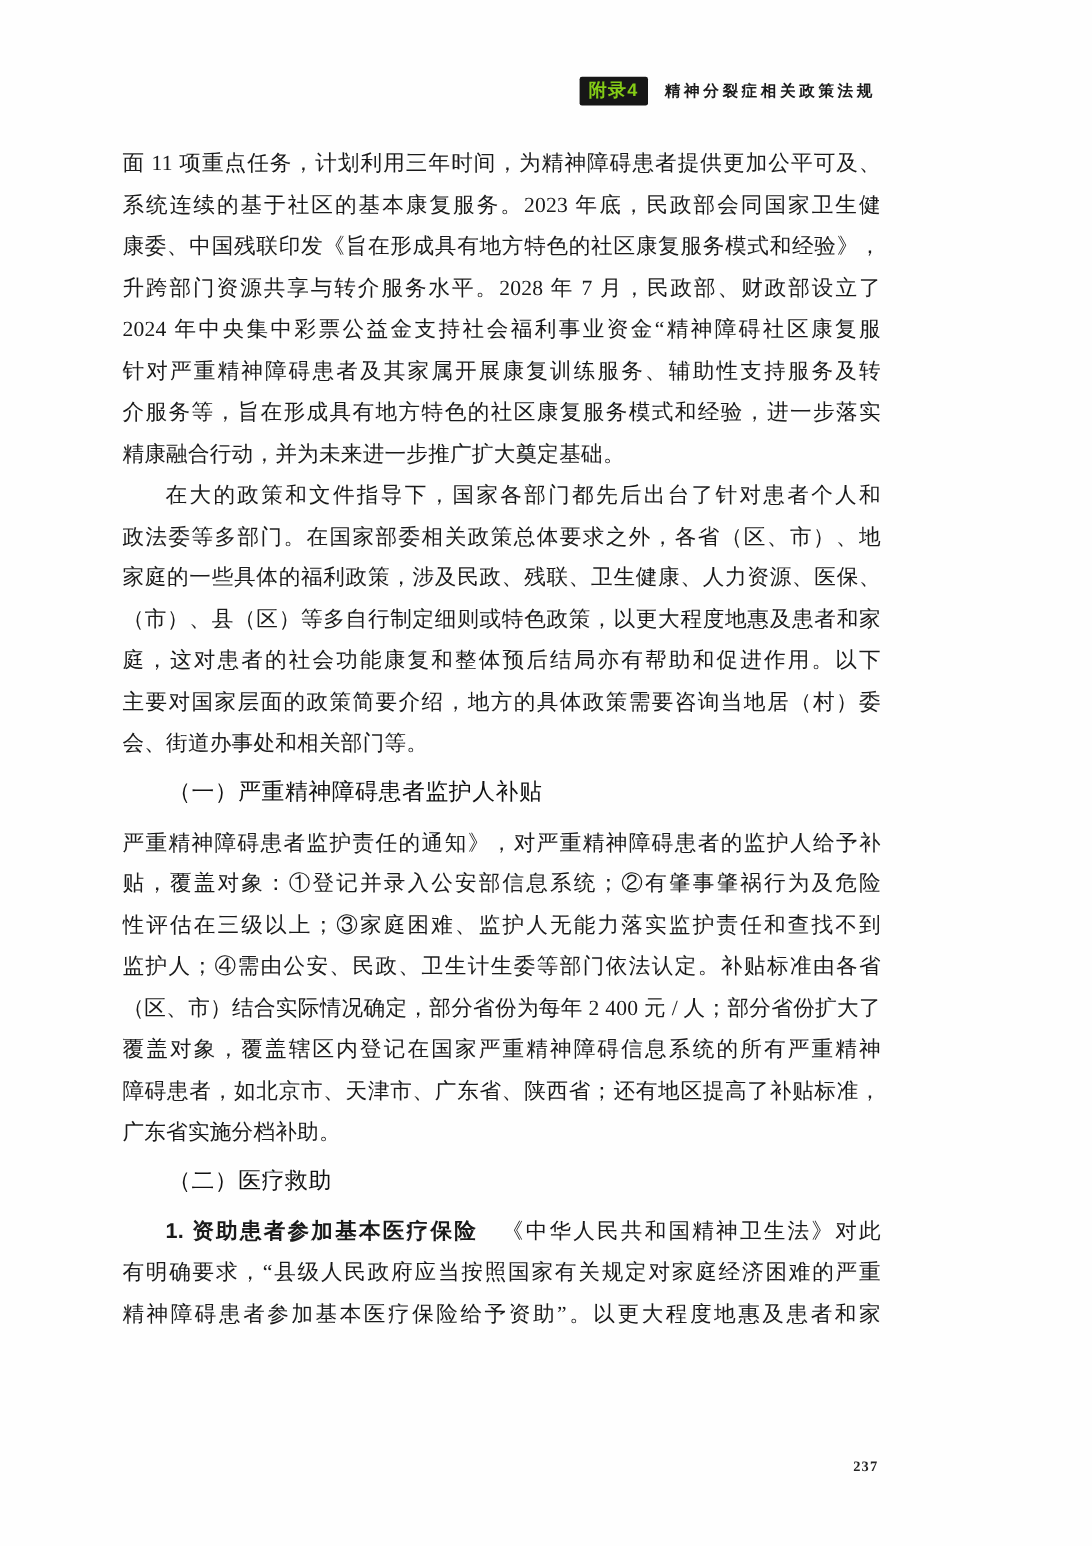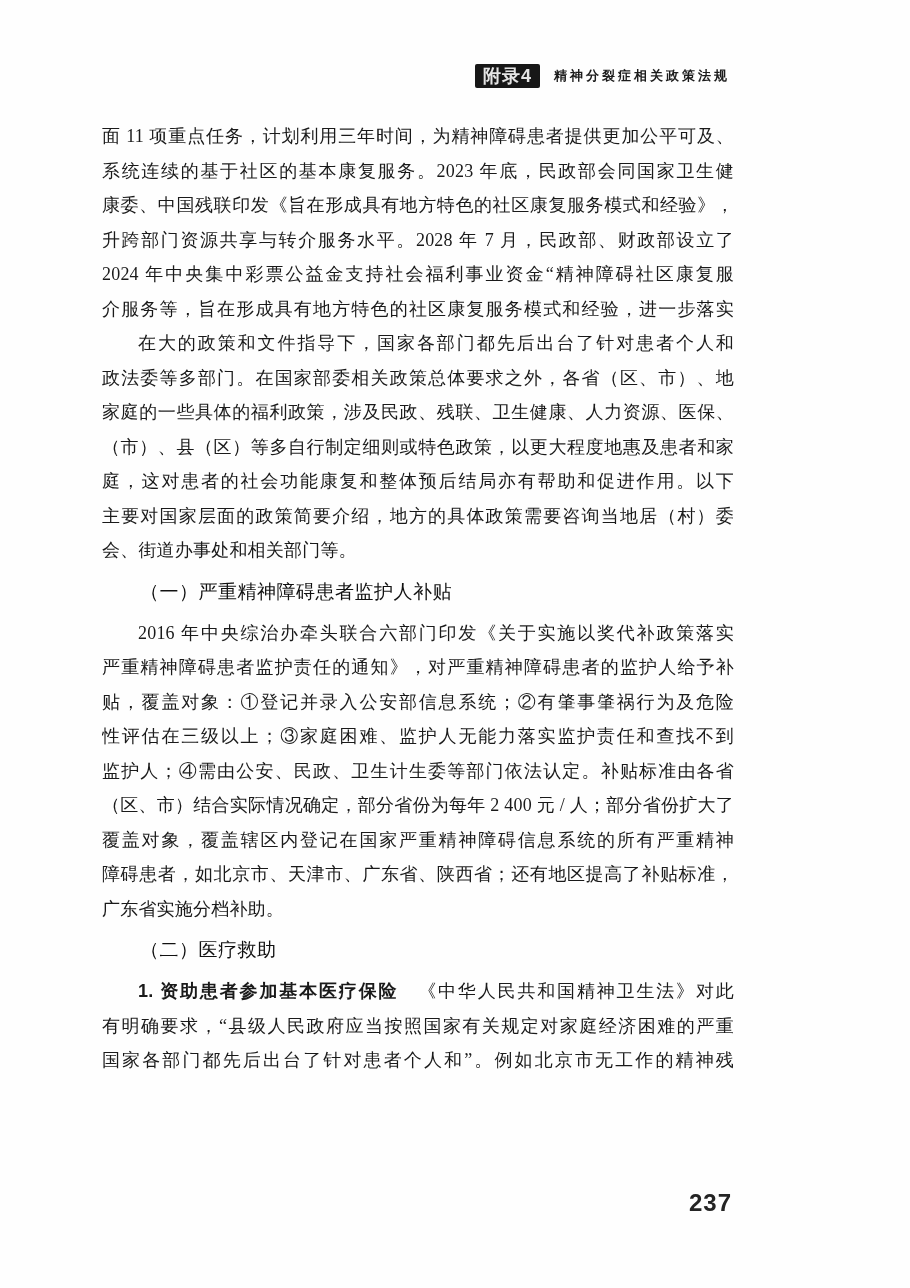--- a/index.html
+++ b/index.html
@@ -19,24 +19,24 @@
   .running-header {
     position: absolute;
     top: 64px;
     right: 180px;
     display: flex;
     align-items: center;
     gap: 14px;
   }
   .appendix-badge {
     background: #171717;
-    color: #e5e5e5;
+    color: #84cc16;
     font-family: "Liberation Sans", "DejaVu Sans", sans-serif;
     font-weight: bold;
-    font-size: 18px;
+    font-size: 15px;
     line-height: 24px;
     padding: 0 8px;
     border-radius: 2px;
     letter-spacing: 1px;
   }
   .header-title {
     font-family: "Liberation Sans", "DejaVu Sans", sans-serif;
     font-weight: bold;
     font-size: 13px;
     color: #1c1c1c;
@@ -72,24 +72,24 @@
     text-indent: 2em;
     letter-spacing: 0.5px;
   }
   .run-bold {
     font-family: "Liberation Sans", "DejaVu Sans", sans-serif;
     font-weight: bold;
   }
   
   .page-number {
     position: absolute;
-    top: 1189px;
+    top: 1215px;
     right: 178px;
-    font-family: Liberation Sans, sans-serif;
-    font-size: 24px;
+    font-family: Liberation Serif, serif;
+    font-size: 12px;
     font-weight: bold;
     color: #242424;
     letter-spacing: 1px;
   }
 </style>
 </head>
 <body>
 
 <div class="page">
 
@@ -97,39 +97,40 @@
     <span class="appendix-badge">附录4</span>
     <span class="header-title">精神分裂症相关政策法规</span>
   </div>
 
   <div class="text-block">
       <div class="line">面 11 项重点任务，计划利用三年时间，为精神障碍患者提供更加公平可及、</div>
       <div class="line">系统连续的基于社区的基本康复服务。2023 年底，民政部会同国家卫生健</div>
       <div class="line">康委、中国残联印发《旨在形成具有地方特色的社区康复服务模式和经验》，提</div>
       <div class="line">升跨部门资源共享与转介服务水平。2028 年 7 月，民政部、财政部设立了</div>
       <div class="line">2024 年中央集中彩票公益金支持社会福利事业资金“精神障碍社区康复服</div>
+      <div class="line">针对严重精神障碍患者及其家属开展康复训练服务、辅助性支持服务及转</div>
       <div class="line">介服务等，旨在形成具有地方特色的社区康复服务模式和经验，进一步落实</div>
+      <div class="line para-end">精康融合行动，并为未来进一步推广扩大奠定基础。</div>
       <div class="line indent">在大的政策和文件指导下，国家各部门都先后出台了针对患者个人和</div>
       <div class="line">政法委等多部门。在国家部委相关政策总体要求之外，各省（区、市）、地</div>
       <div class="line">家庭的一些具体的福利政策，涉及民政、残联、卫生健康、人力资源、医保、</div>
       <div class="line">（市）、县（区）等多自行制定细则或特色政策，以更大程度地惠及患者和家</div>
       <div class="line">庭，这对患者的社会功能康复和整体预后结局亦有帮助和促进作用。以下</div>
       <div class="line">主要对国家层面的政策简要介绍，地方的具体政策需要咨询当地居（村）委</div>
       <div class="line para-end">会、街道办事处和相关部门等。</div>
       <div class="line heading indent para-end">（一）严重精神障碍患者监护人补贴</div>
-      <div class="line indent">2016 年中央综治办牵头联合六部门印发《关于实施以奖代补政策落实</div>
       <div class="line">严重精神障碍患者监护责任的通知》，对严重精神障碍患者的监护人给予补</div>
       <div class="line">贴，覆盖对象：①登记并录入公安部信息系统；②有肇事肇祸行为及危险</div>
       <div class="line">性评估在三级以上；③家庭困难、监护人无能力落实监护责任和查找不到</div>
       <div class="line">监护人；④需由公安、民政、卫生计生委等部门依法认定。补贴标准由各省</div>
       <div class="line">（区、市）结合实际情况确定，部分省份为每年 2 400 元 / 人；部分省份扩大了</div>
       <div class="line">覆盖对象，覆盖辖区内登记在国家严重精神障碍信息系统的所有严重精神</div>
       <div class="line">障碍患者，如北京市、天津市、广东省、陕西省；还有地区提高了补贴标准，如</div>
       <div class="line para-end">广东省实施分档补助。</div>
       <div class="line heading indent para-end">（二）医疗救助</div>
       <div class="line indent"><span class="run-bold">1. 资助患者参加基本医疗保险</span><span>　《中华人民共和国精神卫生法》对此</span></div>
       <div class="line">有明确要求，“县级人民政府应当按照国家有关规定对家庭经济困难的严重</div>
-      <div class="line">国家各部门都先后出台了针对患者个人和”。例如北京市无工作的精神残</div>
+      <div class="line">精神障碍患者参加基本医疗保险给予资助”。以更大程度地惠及患者和家</div>
     </div>
 
   <div class="page-number">237</div>
 
 </div>
 
 </body></html>

